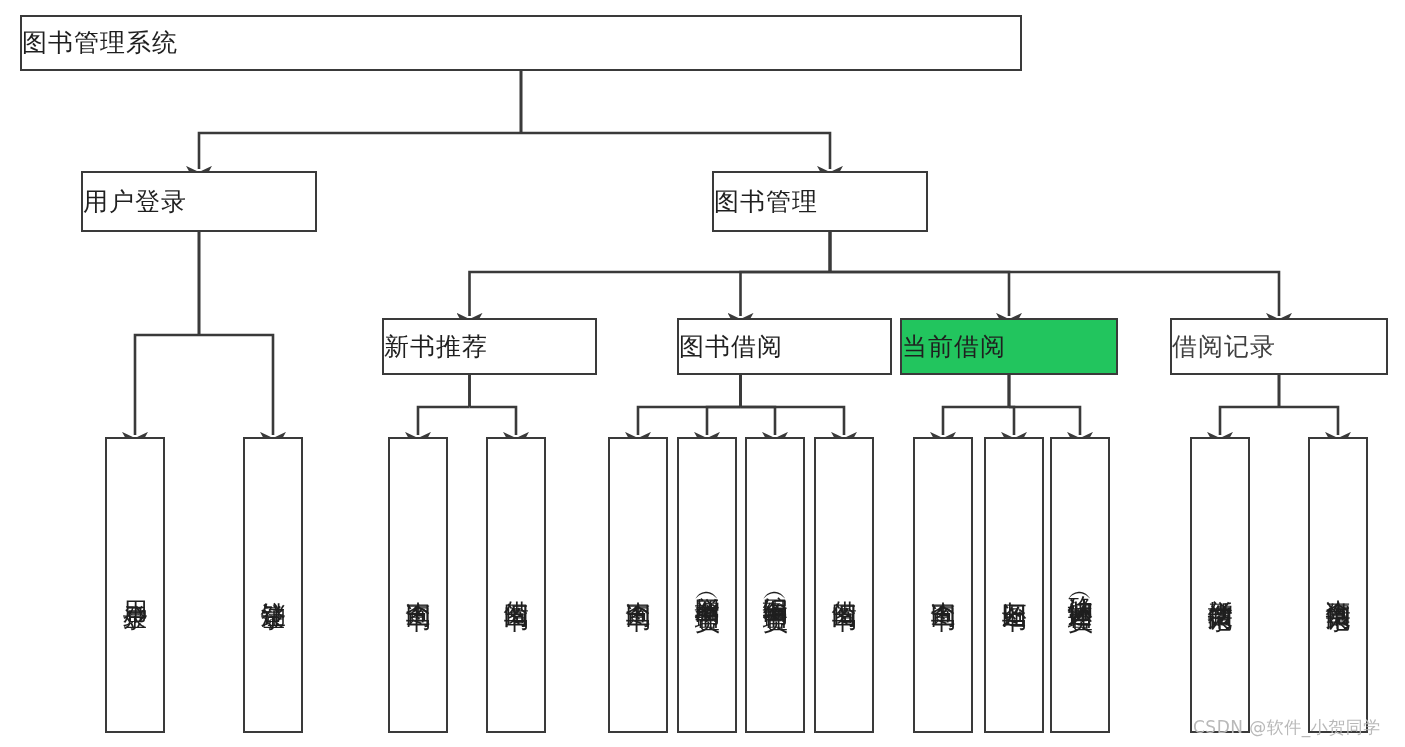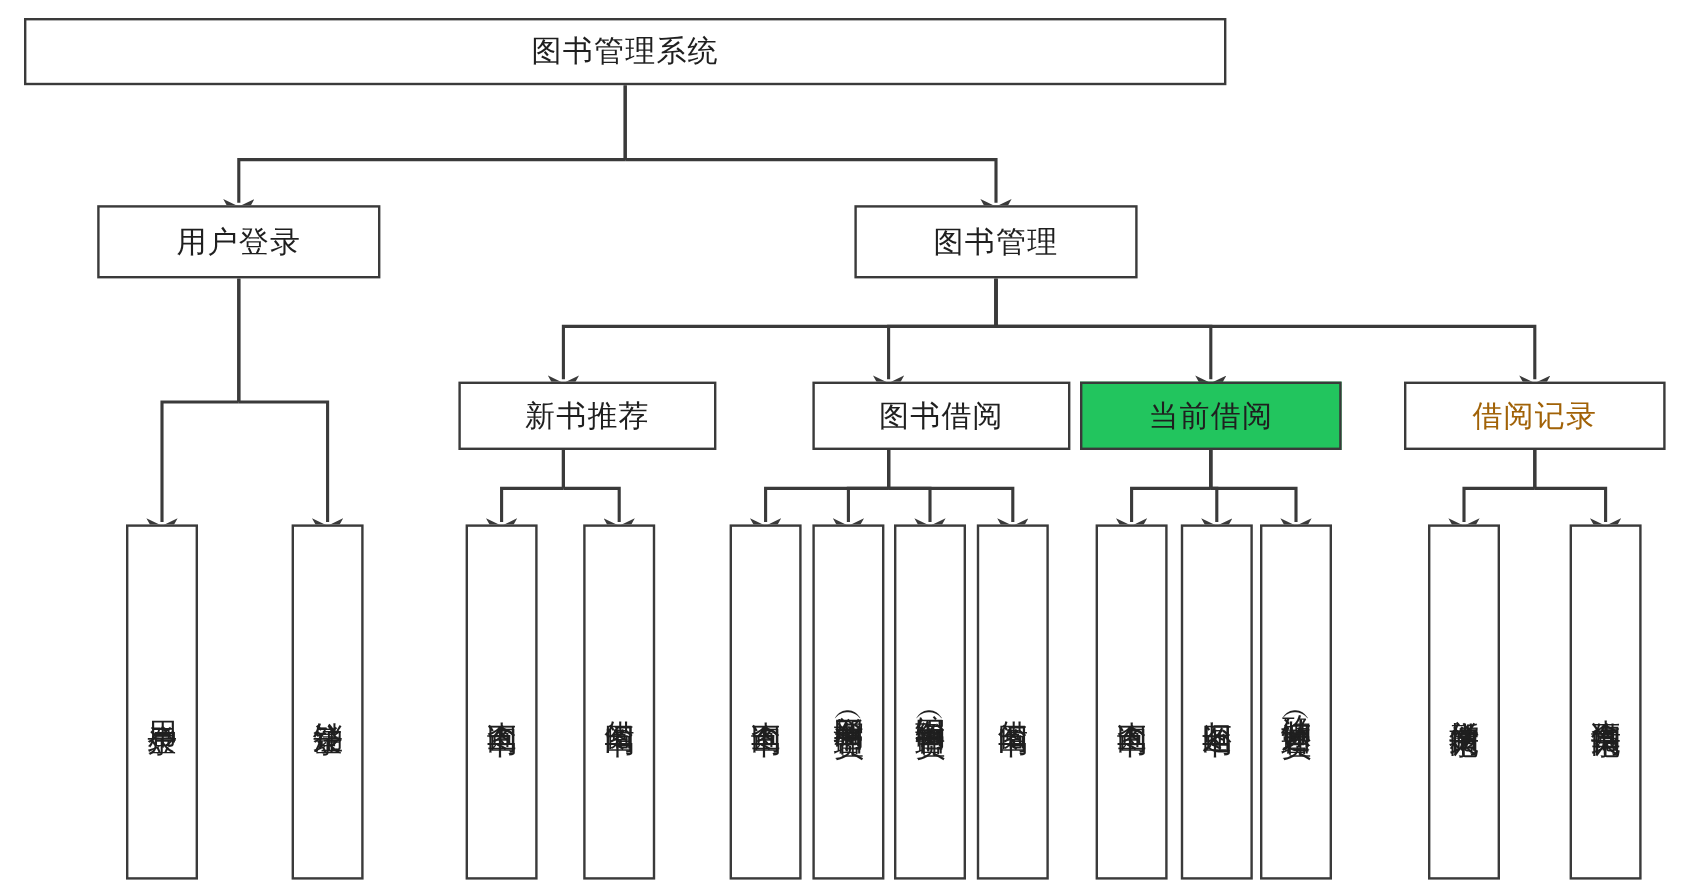--- a/index.html
+++ b/index.html
@@ -26,21 +26,20 @@
     height: 747px;
     pointer-events: none;
   }
   .node {
     position: absolute;
     box-sizing: border-box;
     border: 2.5px solid #3a3a3a;
     background: #ffffff;
     display: flex;
     align-items: center;
-    justify-content: center;
     color: #1f1f1f;
   }
   .node .label {
     display: block;
     text-align: center;
     line-height: 1.28;
     letter-spacing: 1px;
   }
   
   .node.horiz .label {
@@ -122,33 +121,33 @@
       </g>
   </svg>
 
   <div id="node-layer">
       <div class="node horiz" style="left: 20px; top: 15px; width: 1002px; height: 56px; border-color: rgb(58, 58, 58); background: rgb(255, 255, 255); color: rgb(31, 31, 31);">
         <span class="label">图书管理系统</span>
       </div>
       <div class="node horiz" style="left: 81px; top: 171px; width: 236px; height: 61px; border-color: rgb(58, 58, 58); background: rgb(255, 255, 255); color: rgb(31, 31, 31);">
         <span class="label">用户登录</span>
       </div>
-      <div class="node horiz" style="left: 712px; top: 171px; width: 236px; height: 61px; border-color: rgb(58, 58, 58); background: rgb(255, 255, 255); color: rgb(31, 31, 31);">
+      <div class="node horiz" style="left: 712px; top: 171px; width: 216px; height: 61px; border-color: rgb(58, 58, 58); background: rgb(255, 255, 255); color: rgb(31, 31, 31);">
         <span class="label">图书管理</span>
       </div>
       <div class="node horiz" style="left: 362px; top: 318px; width: 215px; height: 57px; border-color: rgb(58, 58, 58); background: rgb(255, 255, 255); color: rgb(31, 31, 31); margin-left: 20px;">
         <span class="label">新书推荐</span>
       </div>
       <div class="node horiz" style="left: 633px; top: 318px; width: 215px; height: 57px; border-color: rgb(58, 58, 58); background: rgb(255, 255, 255); color: rgb(31, 31, 31); margin-left: 44px;">
         <span class="label">图书借阅</span>
       </div>
       <div class="node horiz" style="left: 900px; top: 318px; width: 218px; height: 57px; border-color: rgb(58, 58, 58); background: #22c55e; color: rgb(31, 31, 31);">
         <span class="label">当前借阅</span>
       </div>
-      <div class="node horiz" style="left: 1170px; top: 318px; width: 218px; height: 57px; border-color: rgb(58, 58, 58); background: rgb(255, 255, 255); color: #a16207;">
+      <div class="node horiz" style="left: 1170px; top: 318px; width: 218px; height: 57px; border-color: rgb(58, 58, 58); background: rgb(255, 255, 255); color: #404040;">
         <span class="label">借阅记录</span>
       </div>
       <div class="node vert" style="left: 105px; top: 437px; width: 60px; height: 296px; border-color: rgb(58, 58, 58); background: rgb(255, 255, 255); color: rgb(31, 31, 31);">
         <span class="label">用户登录</span>
       </div>
       <div class="node vert" style="left: 243px; top: 437px; width: 60px; height: 296px; border-color: rgb(58, 58, 58); background: rgb(255, 255, 255); color: rgb(31, 31, 31);">
         <span class="label">注销登录</span>
       </div>
       <div class="node vert" style="left: 388px; top: 437px; width: 60px; height: 296px; border-color: rgb(58, 58, 58); background: rgb(255, 255, 255); color: rgb(31, 31, 31);">
         <span class="label">查询图书</span>
@@ -178,13 +177,14 @@
         <span class="label">确认归还（管理员）</span>
       </div>
       <div class="node vert" style="left: 1190px; top: 437px; width: 60px; height: 296px; border-color: rgb(58, 58, 58); background: rgb(255, 255, 255); color: rgb(31, 31, 31);">
         <span class="label">新增借阅记录</span>
       </div>
       <div class="node vert" style="left: 1308px; top: 437px; width: 60px; height: 296px; border-color: rgb(58, 58, 58); background: rgb(255, 255, 255); color: rgb(31, 31, 31);">
         <span class="label">查询借阅记录</span>
       </div>
     </div>
 
+  <div class="watermark" style="left:1193px; top:716px;">CSDN @软件_小贺同学</div>
 </div>
 
 </body></html>

